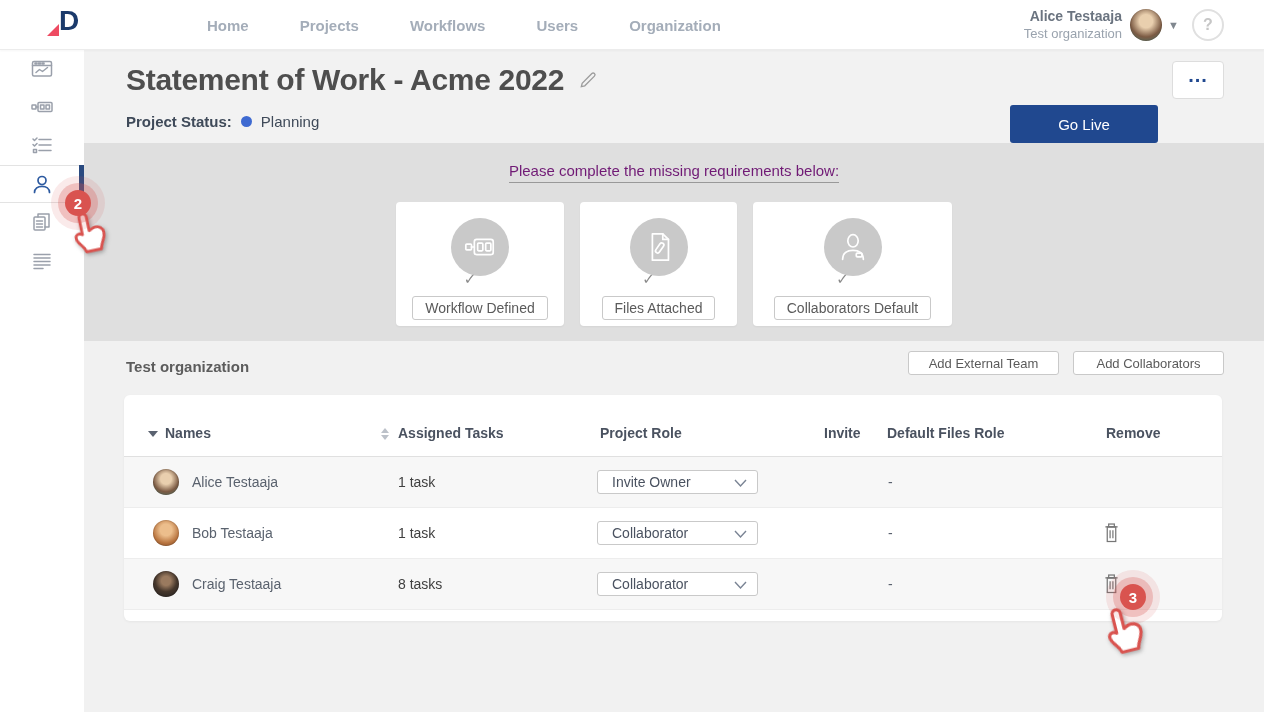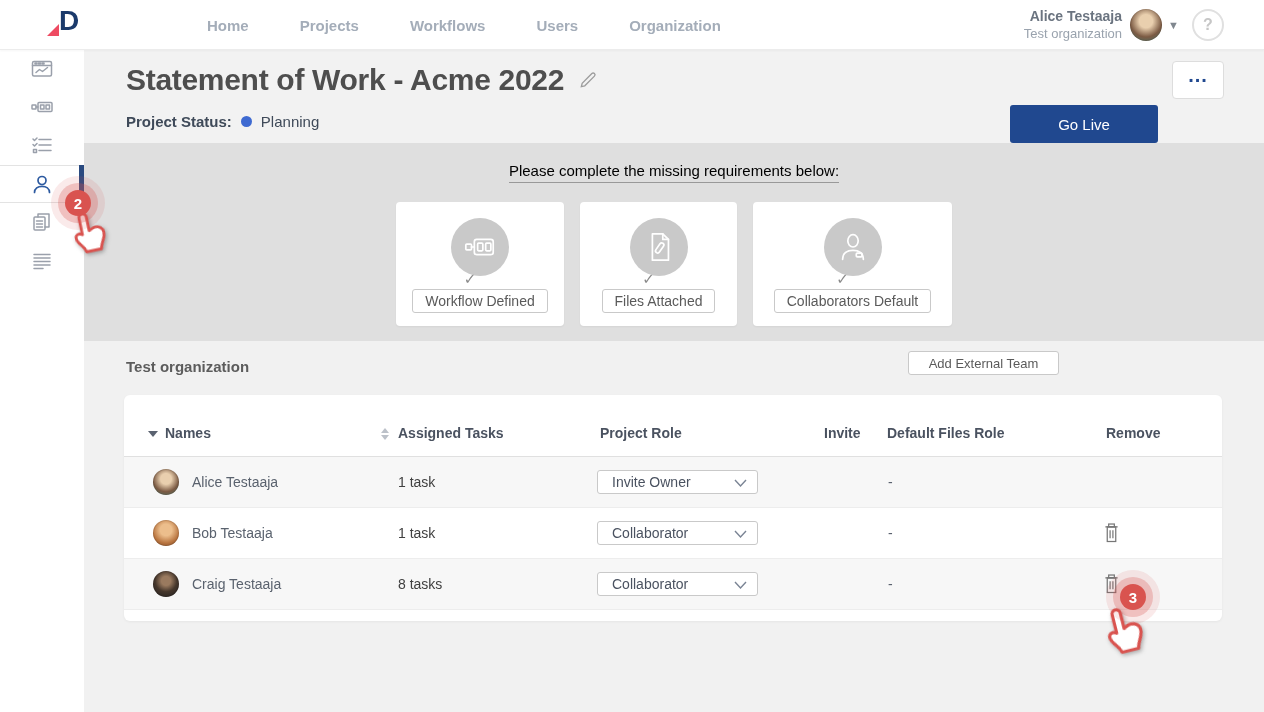--- a/index.html
+++ b/index.html
@@ -52,32 +52,32 @@
   .status-dot { width:11px; height:11px; border-radius:50%; }
   .go-live { position:absolute; right:106px; top:11px; width:148px; height:38px; background:#20488f;
              color:#fff; font-size:15px; border:none; border-radius:3px; cursor:pointer;
              font-family:inherit;margin-top:44px; }
   .more-btn { position:absolute; right:40px; top:11px; width:52px; height:38px; background:#fff;
               border:1px solid #ddd; border-radius:4px; color:#20488f; cursor:pointer; }
   .more-btn span { display:block; margin-top:-10px; font-size:20px; font-weight:bold; letter-spacing:1px; }
 
   
   .requirements { position:absolute; left:84px; top:143px; right:0; height:198px; background:#dfdfdf; }
-  .req-heading { position:absolute; top:19px; left:0; right:0; text-align:center; font-size:15px; color:#000000; }
+  .req-heading { position:absolute; top:19px; left:0; right:0; text-align:center; font-size:15px; color:#701a75; }
   .req-heading span { border-bottom:1px solid #999; padding-bottom:3px; }
   .req-cards { position:absolute; left:312px; top:59px; display:flex; gap:16px; }
   .req-card { background:#fff; border-radius:4px; height:124px; display:flex; flex-direction:column;
               align-items:center; box-shadow:0 1px 2px rgba(0,0,0,.05); }
   .req-card:nth-child(1){ width:168px; } .req-card:nth-child(2){ width:157px; } .req-card:nth-child(3){ width:199px; }
   .req-circle { width:58px; height:58px; border-radius:50%; background:#c9c9c9; margin-top:16px;
                 display:flex; align-items:center; justify-content:center; flex:none; }
   .req-circle svg { width:34px; height:34px; stroke:#fff; fill:none; stroke-width:1.8;
                     stroke-linecap:round; stroke-linejoin:round; }
   .req-check { color:#8a8a8a; font-size:15px; line-height:1; margin-top:-5px; transform:translateX(-10px); }
-  .req-label { margin-top:3px; border:1px solid #c9c9c9; border-radius:3px; padding:3px 12px;
+  .req-label { margin-top:10px; border:1px solid #c9c9c9; border-radius:3px; padding:3px 12px;
                font-size:14px; color:#5a5a5a; background:#fff; white-space:nowrap; }
 
   
   .team-title { position:absolute; left:126px; top:358px; font-size:15px; font-weight:bold; color:#5c5c5c; }
   .btn-outline { position:absolute; top:351px; height:24px; background:#fff; border:1px solid #c9c9c9;
                  border-radius:3px; font-size:13px; color:#5a5a5a; cursor:pointer; font-family:inherit; }
   .btn-external { right:205px; width:151px; }
   .btn-collab   { right:40px;  width:151px; }
 
   
@@ -259,20 +259,21 @@
             </svg>
         </div>
         <div class="req-check">✓</div>
         <div class="req-label">Collaborators Default</div>
       </div>
     </div>
   </section>
 
   <div class="team-title">Test organization</div>
   <button class="btn-outline btn-external">Add External Team</button>
+  <button class="btn-outline btn-collab">Add Collaborators</button>
 
   <section class="table-card">
     <div class="thead">
       <span class="sort-caret"></span>
       <span class="th th-names">Names</span>
       <span class="sort-double">
           <i class="up"></i>
           <i class="down"></i>
         </span>
       <span class="th th-tasks">Assigned Tasks</span>

